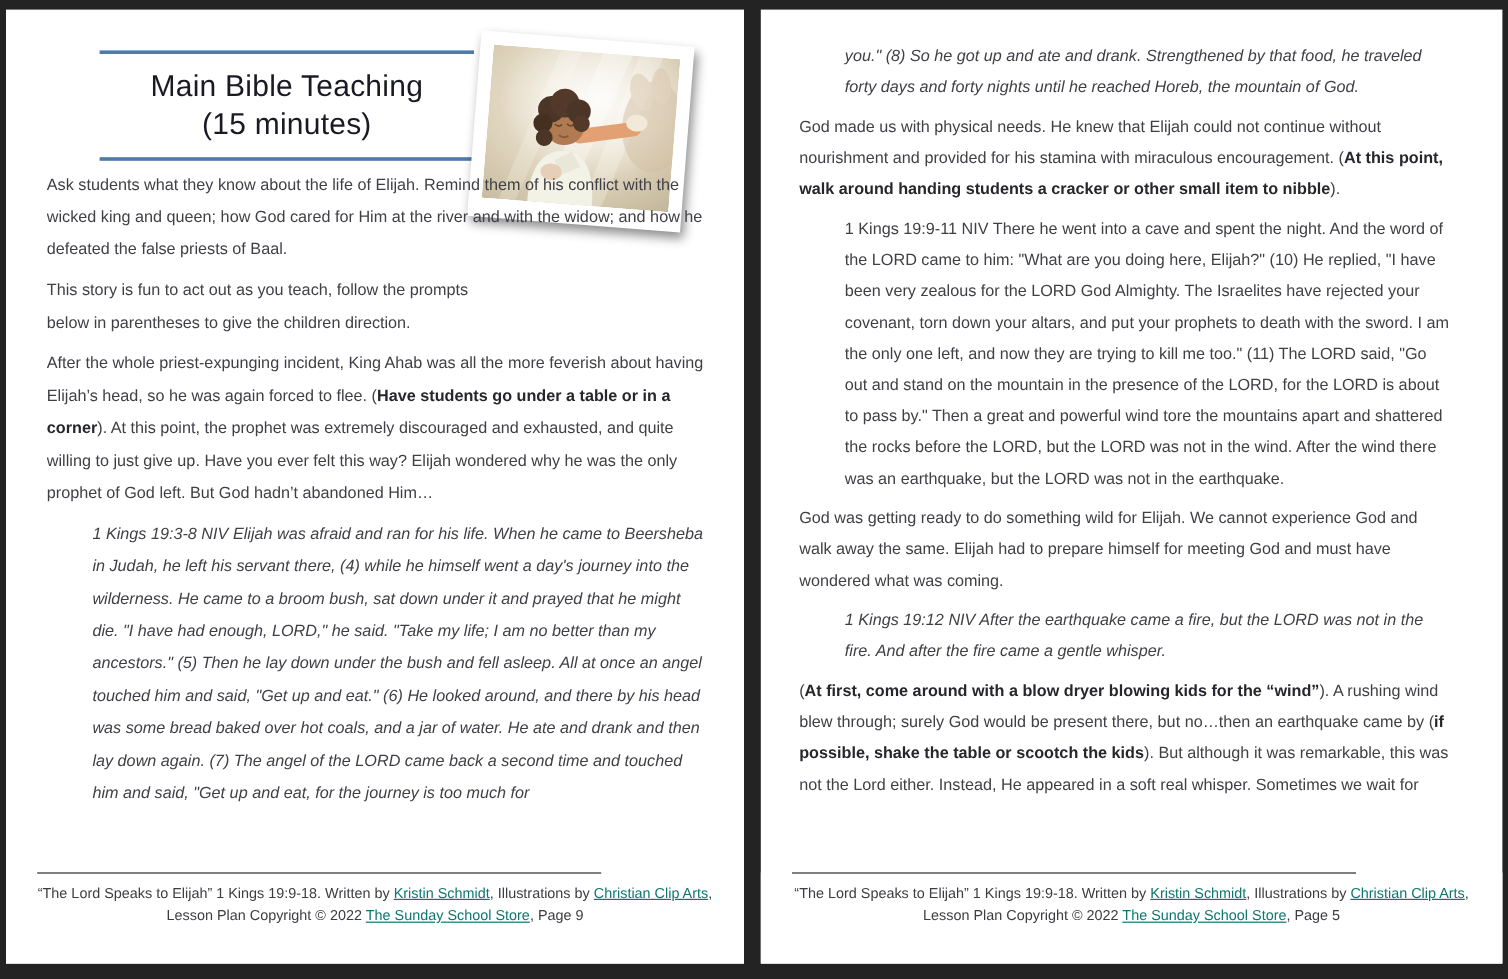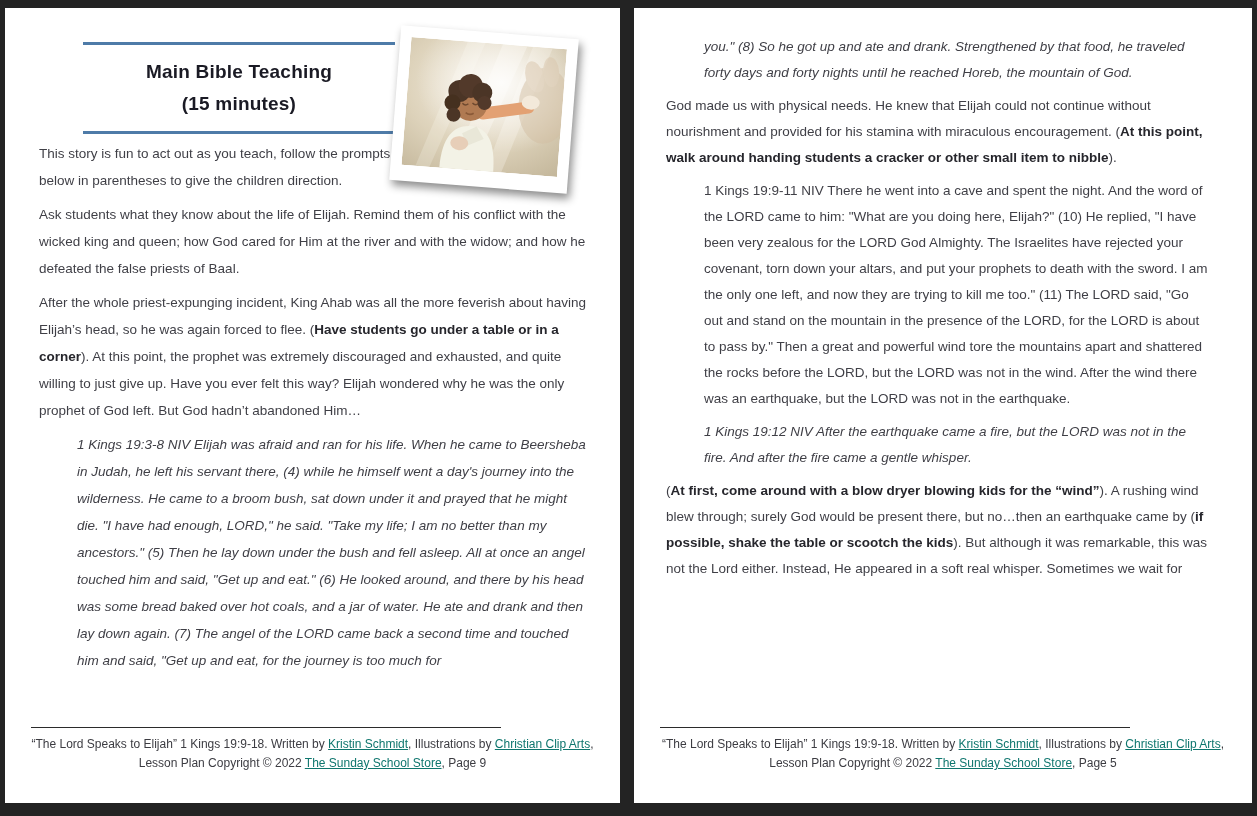--- a/index.html
+++ b/index.html
@@ -25,23 +25,23 @@
     position: absolute;
     top: 34px; left: 78px; width: 312px;
     text-align: center;
   }
   .rule {
     height: 3px;
     background: #4e7ba8;
     border: none;
   }
   .heading-block h1 {
-    font-size: 19px;
+    font-size: 25px;
     line-height: 32px;
-    font-weight: bold;
+    font-weight: normal;
     color: #1a1a24;
     margin: 11px 0;
     letter-spacing: .2px;
   }
 
   
   .photo {
     position: absolute;
     top: 24px; left: 390px;
     width: 178px;
@@ -156,38 +156,39 @@
             <circle cx="75" cy="50" r="10" fill="#4b3526"></circle>
             <circle cx="46" cy="62" r="8" fill="#45301f"></circle>
             <circle cx="48" cy="74" r="7" fill="#4b3526"></circle>
             <circle cx="78" cy="60" r="7" fill="#52392a"></circle>
           </g>
         </svg>
       </div>
     </figure>
 
     <div class="body-copy">
+      <p class="para"><span class="seg-n">Ask students what they know about the life of Elijah. Remind them of his conflict with the wicked king and queen; how God cared for Him at the river and with the widow; and how he defeated the false priests of Baal.</span></p>
       <p class="para narrow"><span class="seg-n">This story is fun to act out as you teach, follow the prompts below in parentheses to give the children direction.</span></p>
-      <p class="para"><span class="seg-n">Ask students what they know about the life of Elijah. Remind them of his conflict with the wicked king and queen; how God cared for Him at the river and with the widow; and how he defeated the false priests of Baal.</span></p>
       <p class="para"><span class="seg-n">After the whole priest-expunging incident, King Ahab was all the more feverish about having Elijah’s head, so he was again forced to flee. (</span><span class="seg-b">Have students go under a table or in a corner</span><span class="seg-n">). At this point, the prophet was extremely discouraged and exhausted, and quite willing to just give up. Have you ever felt this way? Elijah wondered why he was the only prophet of God left. But God hadn’t abandoned Him…</span></p>
       <p class="para quote italic"><span class="seg-n">1 Kings 19:3-8 NIV  Elijah was afraid and ran for his life. When he came to Beersheba in Judah, he left his servant there,  (4)  while he himself went a day's journey into the wilderness. He came to a broom bush, sat down under it and prayed that he might die. "I have had enough, LORD," he said. "Take my life; I am no better than my ancestors."  (5)  Then he lay down under the bush and fell asleep. All at once an angel touched him and said, "Get up and eat."  (6)  He looked around, and there by his head was some bread baked over hot coals, and a jar of water. He ate and drank and then lay down again.  (7)  The angel of the LORD came back a second time and touched him and said, "Get up and eat, for the journey is too much for</span></p>
     </div>
 
     <footer class="page-footer">
       <hr class="foot-rule">
       <p class="foot-text"><span class="seg-n">“The Lord Speaks to Elijah” 1 Kings 19:9-18. Written by </span><span class="seg-link">Kristin Schmidt</span><span class="seg-n">, Illustrations by </span><span class="seg-link">Christian Clip Arts</span><span class="seg-n">, Lesson Plan Copyright © 2022 </span><span class="seg-link">The Sunday School Store</span><span class="seg-n">, Page 9</span></p>
     </footer>
   </section>
 
   <section class="page page-right">
 
     <div class="body-copy">
       <p class="para quote italic"><span class="seg-n">you."  (8)  So he got up and ate and drank. Strengthened by that food, he traveled forty days and forty nights until he reached Horeb, the mountain of God.</span></p>
       <p class="para"><span class="seg-n">God made us with physical needs. He knew that Elijah could not continue without nourishment and provided for his stamina with miraculous encouragement. (</span><span class="seg-b">At this point, walk around handing students a cracker or other small item to nibble</span><span class="seg-n">).</span></p>
       <p class="para quote"><span class="seg-n">1 Kings 19:9-11 NIV  There he went into a cave and spent the night. And the word of the LORD came to him: "What are you doing here, Elijah?"  (10)  He replied, "I have been very zealous for the LORD God Almighty. The Israelites have rejected your covenant, torn down your altars, and put your prophets to death with the sword. I am the only one left, and now they are trying to kill me too."  (11)  The LORD said, "Go out and stand on the mountain in the presence of the LORD, for the LORD is about to pass by." Then a great and powerful wind tore the mountains apart and shattered the rocks before the LORD, but the LORD was not in the wind. After the wind there was an earthquake, but the LORD was not in the earthquake.</span></p>
+      <p class="para"><span class="seg-n">God was getting ready to do something wild for Elijah. We cannot experience God and walk away the same. Elijah had to prepare himself for meeting God and must have wondered what was coming.</span></p>
       <p class="para quote italic"><span class="seg-n">1 Kings 19:12 NIV  After the earthquake came a fire, but the LORD was not in the fire. And after the fire came a gentle whisper.</span></p>
       <p class="para"><span class="seg-n">(</span><span class="seg-b">At first, come around with a blow dryer blowing kids for the “wind”</span><span class="seg-n">). A rushing wind blew through; surely God would be present there, but no…then an earthquake came by (</span><span class="seg-b">if possible, shake the table or scootch the kids</span><span class="seg-n">). But although it was remarkable, this was not the Lord either. Instead, He appeared in a soft real whisper. Sometimes we wait for</span></p>
     </div>
 
     <footer class="page-footer">
       <hr class="foot-rule">
       <p class="foot-text"><span class="seg-n">“The Lord Speaks to Elijah” 1 Kings 19:9-18. Written by </span><span class="seg-link">Kristin Schmidt</span><span class="seg-n">, Illustrations by </span><span class="seg-link">Christian Clip Arts</span><span class="seg-n">, Lesson Plan Copyright © 2022 </span><span class="seg-link">The Sunday School Store</span><span class="seg-n">, Page 5</span></p>
     </footer>
   </section>
 

